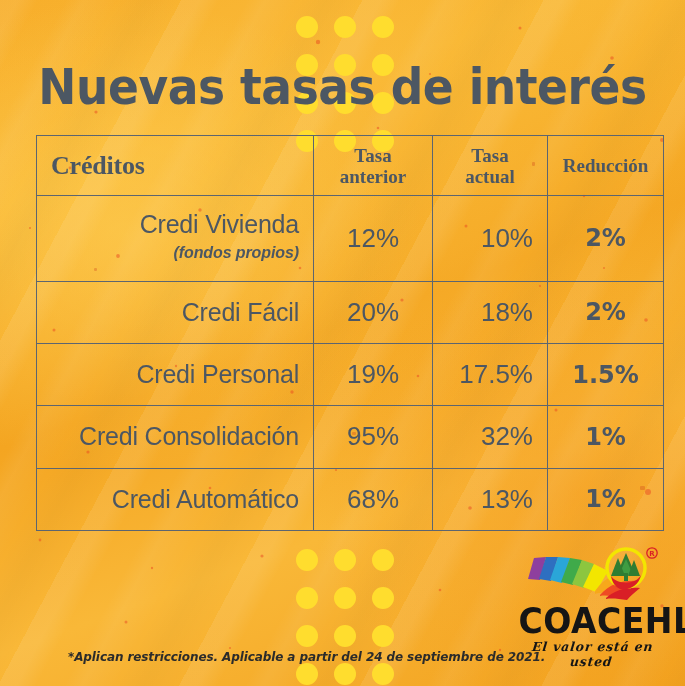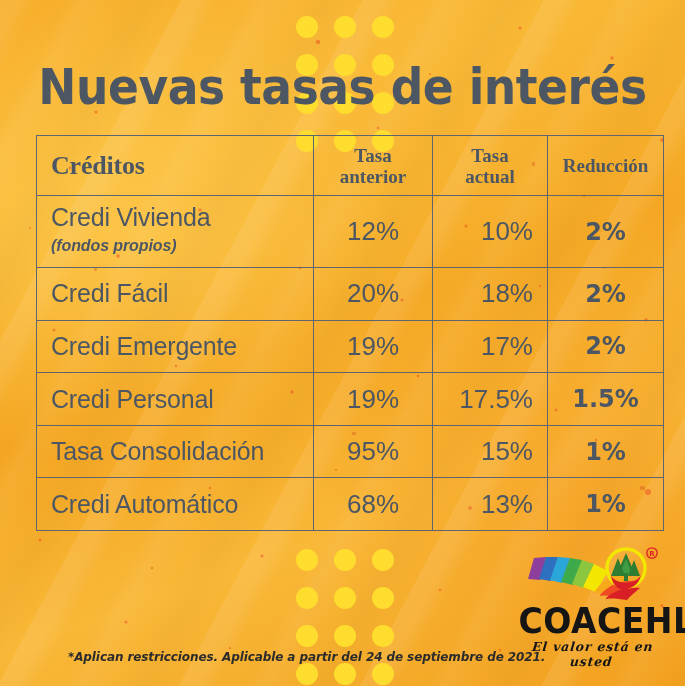--- a/index.html
+++ b/index.html
@@ -126,21 +126,21 @@
     font-size: 19px;
     line-height: 21px;
   }
   th.h-num span { display: block; }
 
   
   tbody tr { height: 52.5px; }
   tbody tr.tall { height: 72px; }
 
   td.name {
-    text-align: left;
+    text-align: right;
     font-size: 25px;
     font-weight: 400;
     letter-spacing: -0.2px;
     line-height: 27px;
   }
   td.name .sub {
     display: block;
     font-size: 16px;
     font-style: italic;
     font-weight: bold;
@@ -315,35 +315,29 @@
         <td class="num curr">10%</td>
         <td class="num red">2%</td>
       </tr>
       <tr>
         <td class="name">Credi Fácil</td>
         <td class="num prev">20%</td>
         <td class="num curr">18%</td>
         <td class="num red">2%</td>
       </tr>
       <tr>
-        <td class="name">Credi Emergente</td>
-        <td class="num prev">19%</td>
-        <td class="num curr">17%</td>
-        <td class="num red">2%</td>
-      </tr>
-      <tr>
         <td class="name">Credi Personal</td>
         <td class="num prev">19%</td>
         <td class="num curr">17.5%</td>
         <td class="num red">1.5%</td>
       </tr>
       <tr>
-        <td class="name">Tasa Consolidación</td>
+        <td class="name">Credi Consolidación</td>
         <td class="num prev">95%</td>
-        <td class="num curr">15%</td>
+        <td class="num curr">32%</td>
         <td class="num red">1%</td>
       </tr>
       <tr>
         <td class="name">Credi Automático</td>
         <td class="num prev">68%</td>
         <td class="num curr">13%</td>
         <td class="num red">1%</td>
       </tr>
     </tbody>
   </table>

